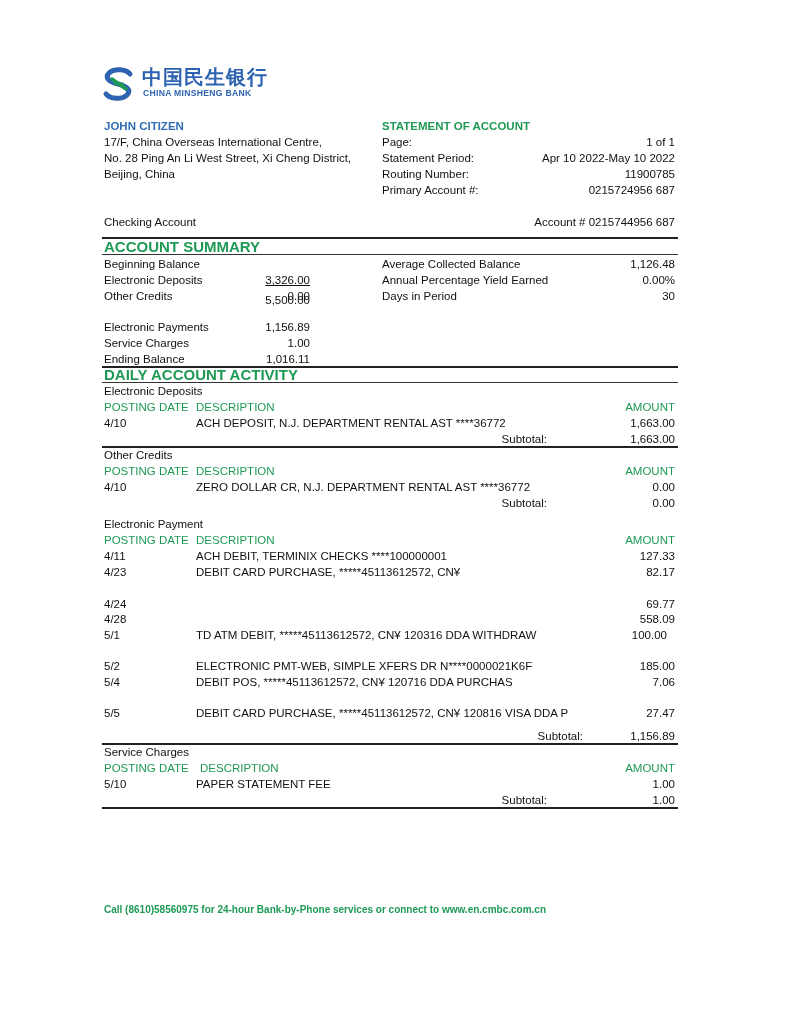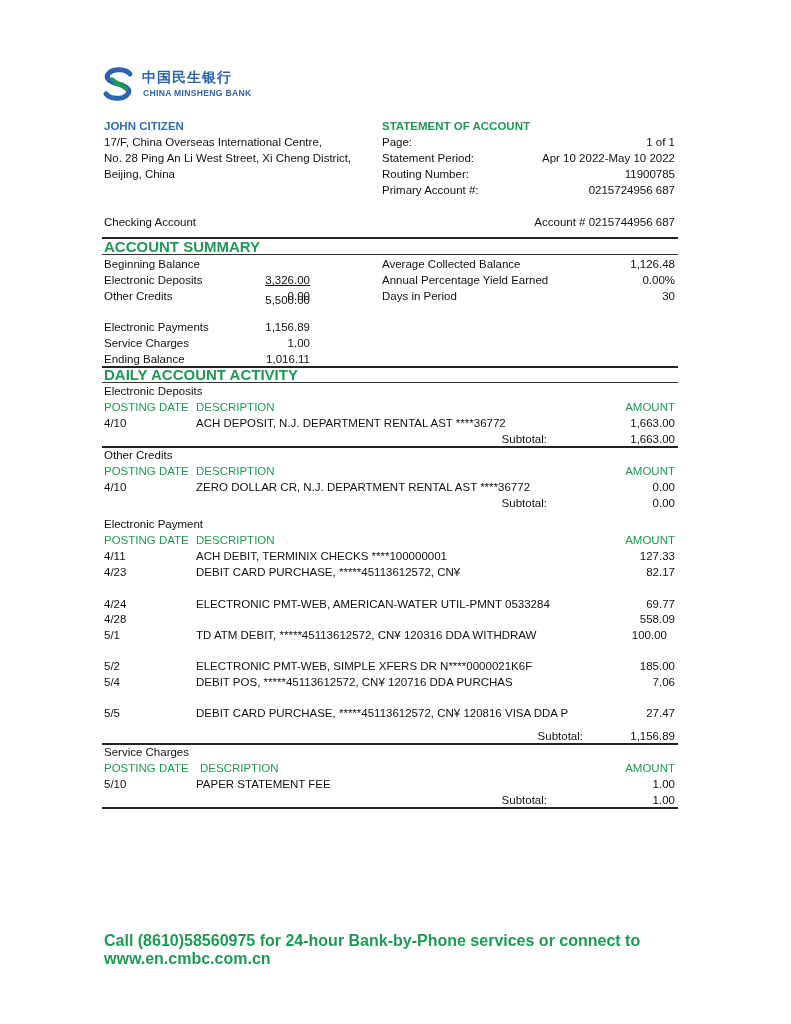--- a/index.html
+++ b/index.html
@@ -1,19 +1,19 @@
 <!DOCTYPE html>
 <html><head>
 <meta charset="utf-8">
 <style>
   html, body { margin:0; padding:0; background:#ffffff; }
   body { width:791px; height:1024px; position:relative; font-family:"Liberation Sans", sans-serif; color:#111; font-size:11.5px; }
   .abs { position:absolute; }
   .logo { left:100px; top:66px; width:190px; height:36px; }
-  .logo-cn { position:absolute; left:42px; top:0px; font-size:14px; font-weight:bold; color:#2d63b0; letter-spacing:1px; font-family:"DejaVu Sans", sans-serif; line-height:22px; }
+  .logo-cn { position:absolute; left:42px; top:0px; font-size:20px; font-weight:bold; color:#2d63b0; letter-spacing:1px; font-family:"DejaVu Sans", sans-serif; line-height:22px; }
   .logo-en { position:absolute; left:43px; top:22px; font-size:8.6px; font-weight:bold; color:#2d63b0; letter-spacing:0.3px; }
   .blue { color:#2f6db5; }
   .green { color:#1e9a55; }
   .bold { font-weight:bold; }
   .line { line-height:16px; }
   .row { position:absolute; left:104px; width:571px; height:16px; line-height:16px; }
   .r { position:absolute; text-align:right; }
   .rule-thick { position:absolute; left:102px; width:576px; height:2px; background:#222; }
   .rule-thin { position:absolute; left:102px; width:576px; height:1px; background:#333; }
   .sec-title { font-weight:bold; color:#1e9a55; font-size:15px; }
@@ -143,21 +143,20 @@
   <span style="position:absolute;left:92px;">ACH DEBIT, TERMINIX CHECKS ****100000001</span>
   <span class="r" style="right:0;">127.33</span>
 </div>
 <div class="row" style="top:564px;">
   <span>4/23</span>
   <span style="position:absolute;left:92px;">DEBIT CARD PURCHASE, *****45113612572, CN¥</span>
   <span class="r" style="right:0;">82.17</span>
 </div>
 <div class="row" style="top:596px;">
   <span>4/24</span>
-  <span style="position:absolute;left:92px;">ELECTRONIC PMT-WEB, AMERICAN-WATER UTIL-PMNT 0533284</span>
   <span class="r" style="right:0;">69.77</span>
 </div>
 <div class="row" style="top:611px;">
   <span>4/28</span>
   <span class="r" style="right:0;">558.09</span>
 </div>
 <div class="row" style="top:627px;">
   <span>5/1</span>
   <span style="position:absolute;left:92px;">TD ATM DEBIT, *****45113612572, CN¥ 120316 DDA WITHDRAW</span>
   <span class="r" style="right:8px;">100.00</span>
@@ -193,13 +192,13 @@
   <span>5/10</span>
   <span style="position:absolute;left:92px;">PAPER STATEMENT FEE</span>
   <span class="r" style="right:0;">1.00</span>
 </div>
 <div class="row" style="top:792px;">
   <span class="r" style="right:128px;">Subtotal:</span>
   <span class="r" style="right:0;">1.00</span>
 </div>
 <div class="rule-thick" style="top:807px;"></div>
 
-<div class="abs bold green" style="left:104px;top:932px;font-size:16px;">Call (8610)58560975 for 24-hour Bank-by-Phone services or connect to www.en.cmbc.com.cn</div>
+<div class="abs bold green" style="left:104px;top:904px;font-size:10px;">Call (8610)58560975 for 24-hour Bank-by-Phone services or connect to www.en.cmbc.com.cn</div>
 
 </body></html>

